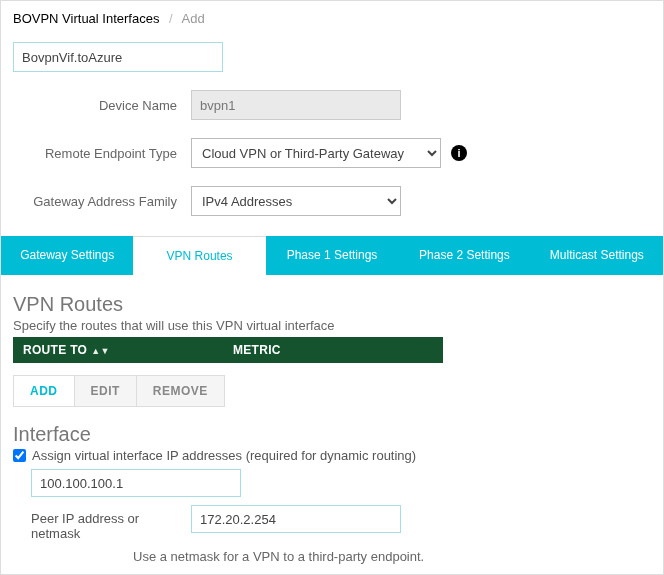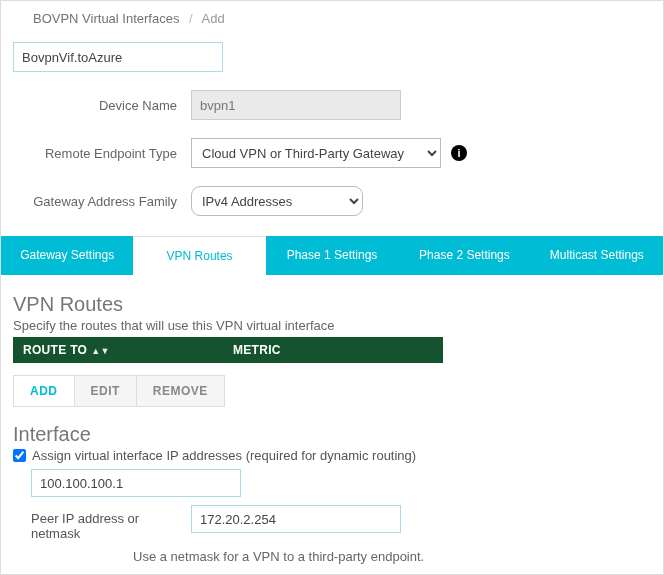--- a/index.html
+++ b/index.html
@@ -11,21 +11,21 @@
     width: 664px;
     height: 575px;
     border: 1px solid #ddd;
     overflow: hidden;
   }
   .breadcrumb {
     padding: 10px 12px 16px;
     font-size: 13px;
     color: #999;
   }
-  .breadcrumb a { color: #737373; text-decoration: none; margin-left: 20px; }
+  .breadcrumb a { color: #000000; text-decoration: none; }
   .breadcrumb .sep { margin: 0 6px; color: #bbb; }
 
   .form-row {
     display: flex;
     align-items: center;
     margin-bottom: 18px;
     padding: 0 12px;
   }
   .form-row label {
     width: 178px;
@@ -49,21 +49,21 @@
   }
   .form-row select {
     width: 250px;
     height: 30px;
     border: 1px solid #bbb;
     padding: 0 6px;
     font-size: 13px;
     color: #444;
     background: #fff;
   }
-  .form-row select.narrow { width: 172px; border-radius: 9px; }
+  .form-row select.narrow { width: 210px; }
   .info-icon {
     display: inline-flex;
     align-items: center;
     justify-content: center;
     width: 16px; height: 16px;
     background: #000; color: #fff;
     border-radius: 50%;
     font-weight: bold; font-size: 11px;
     margin-left: 10px;
   }

